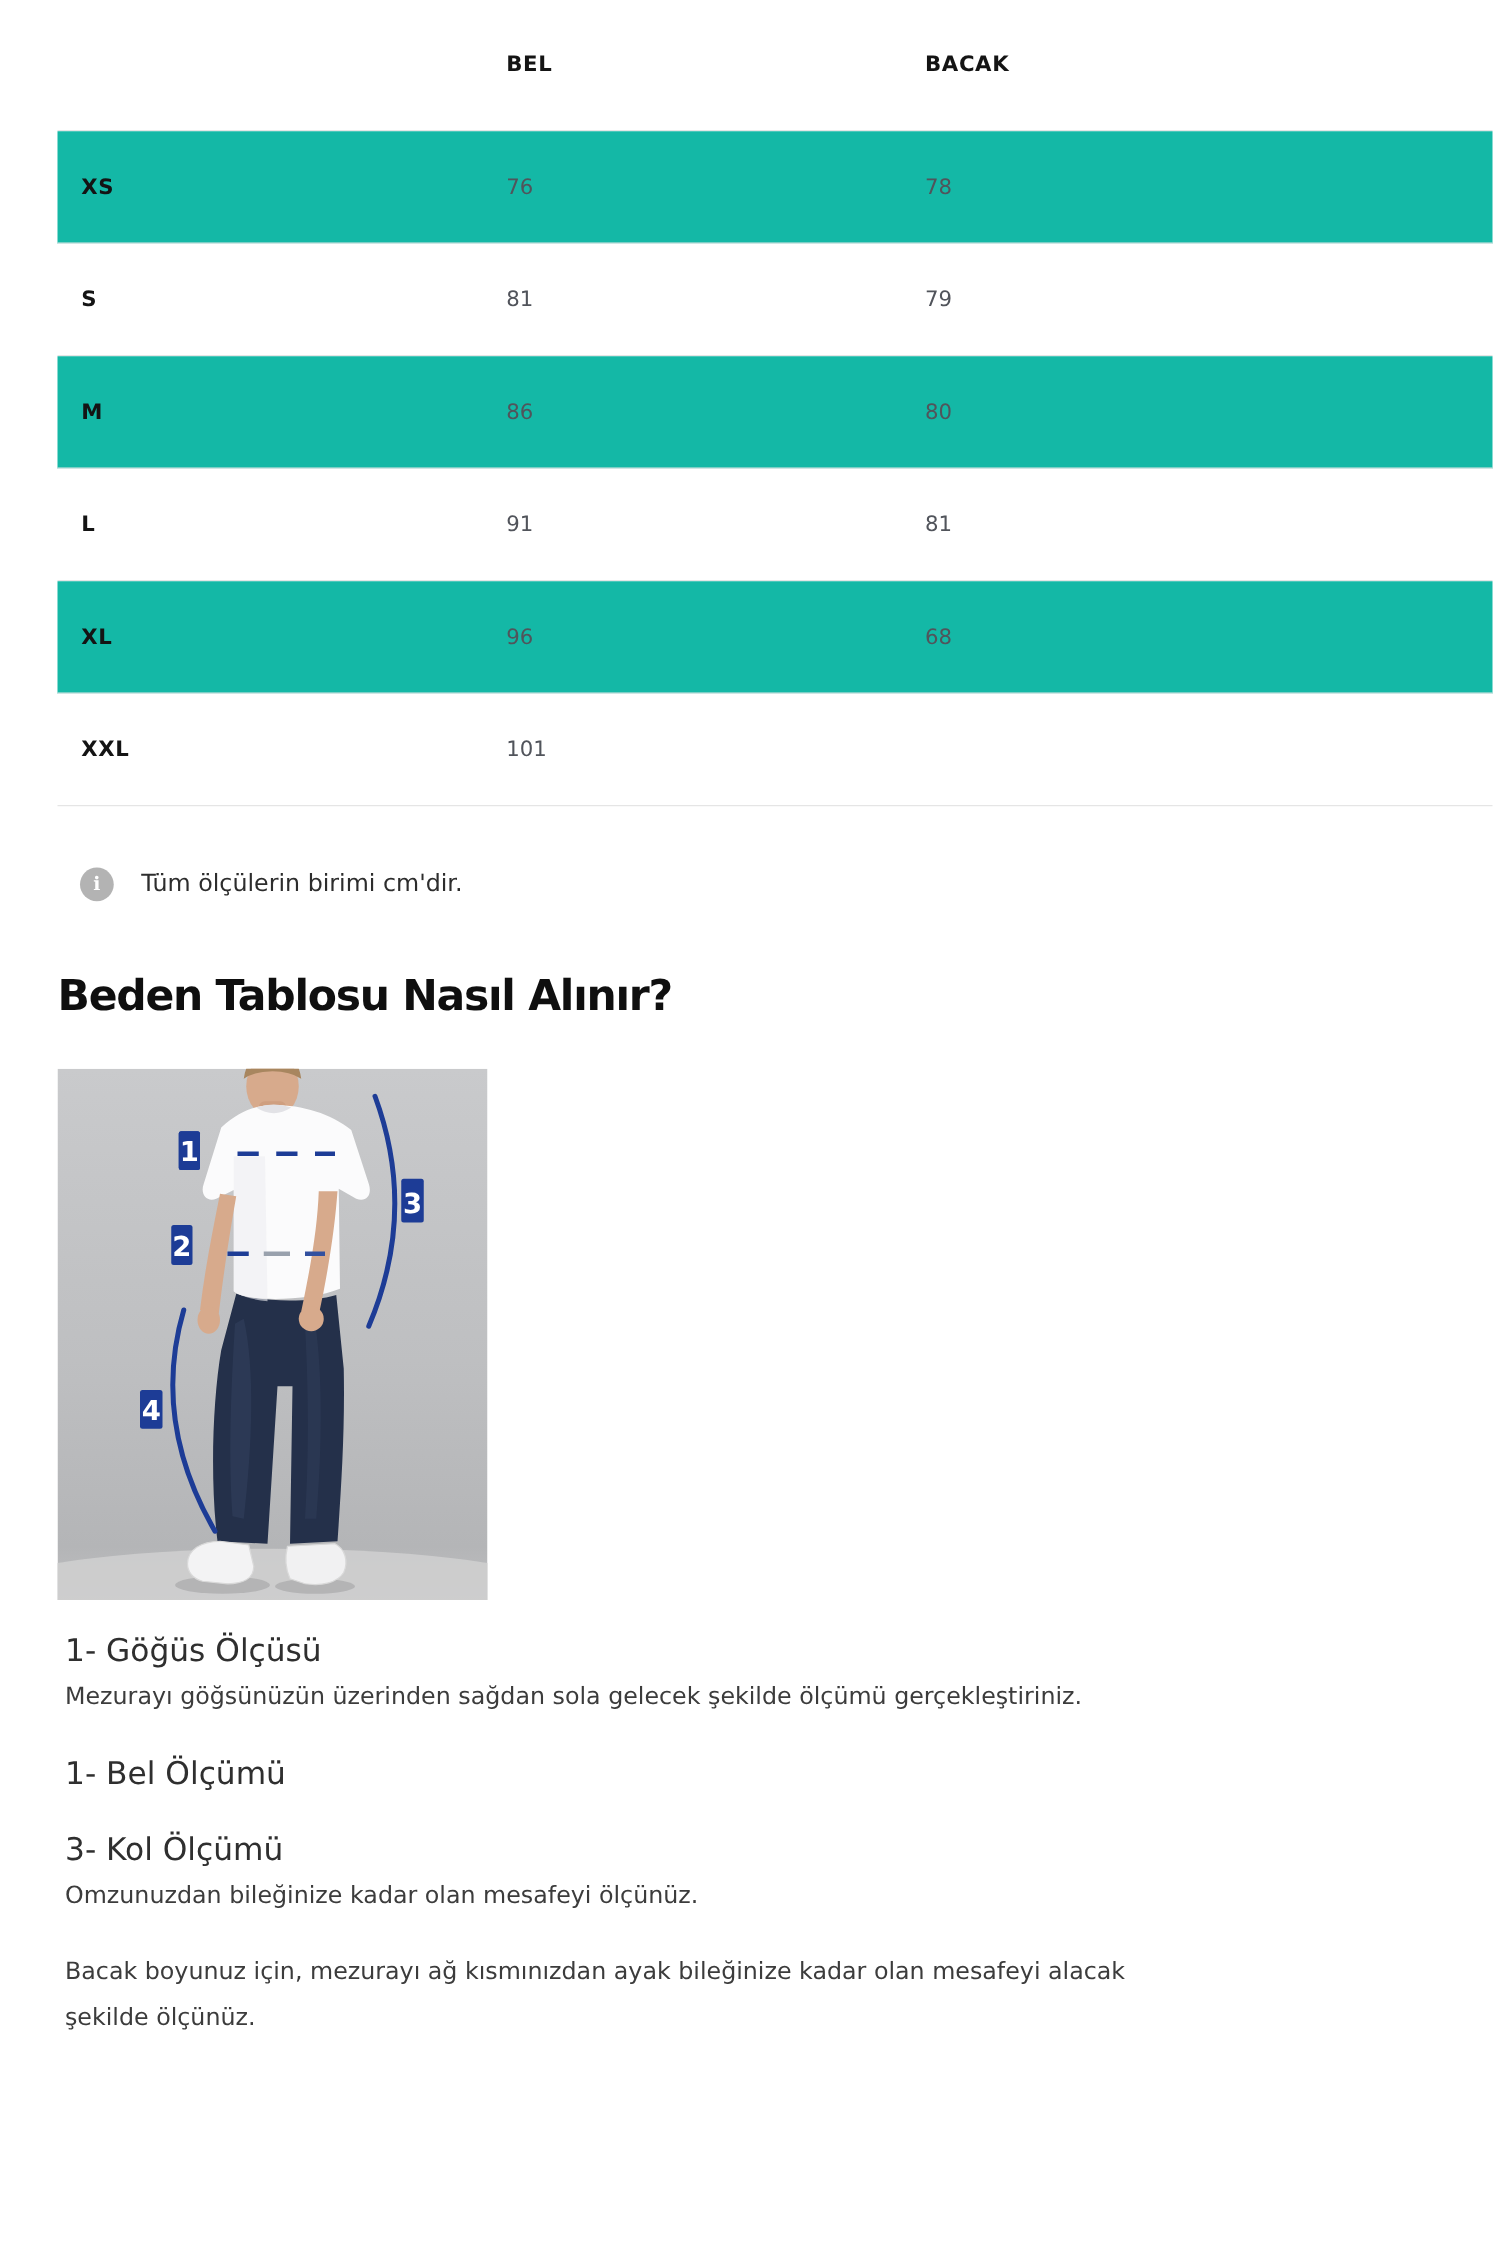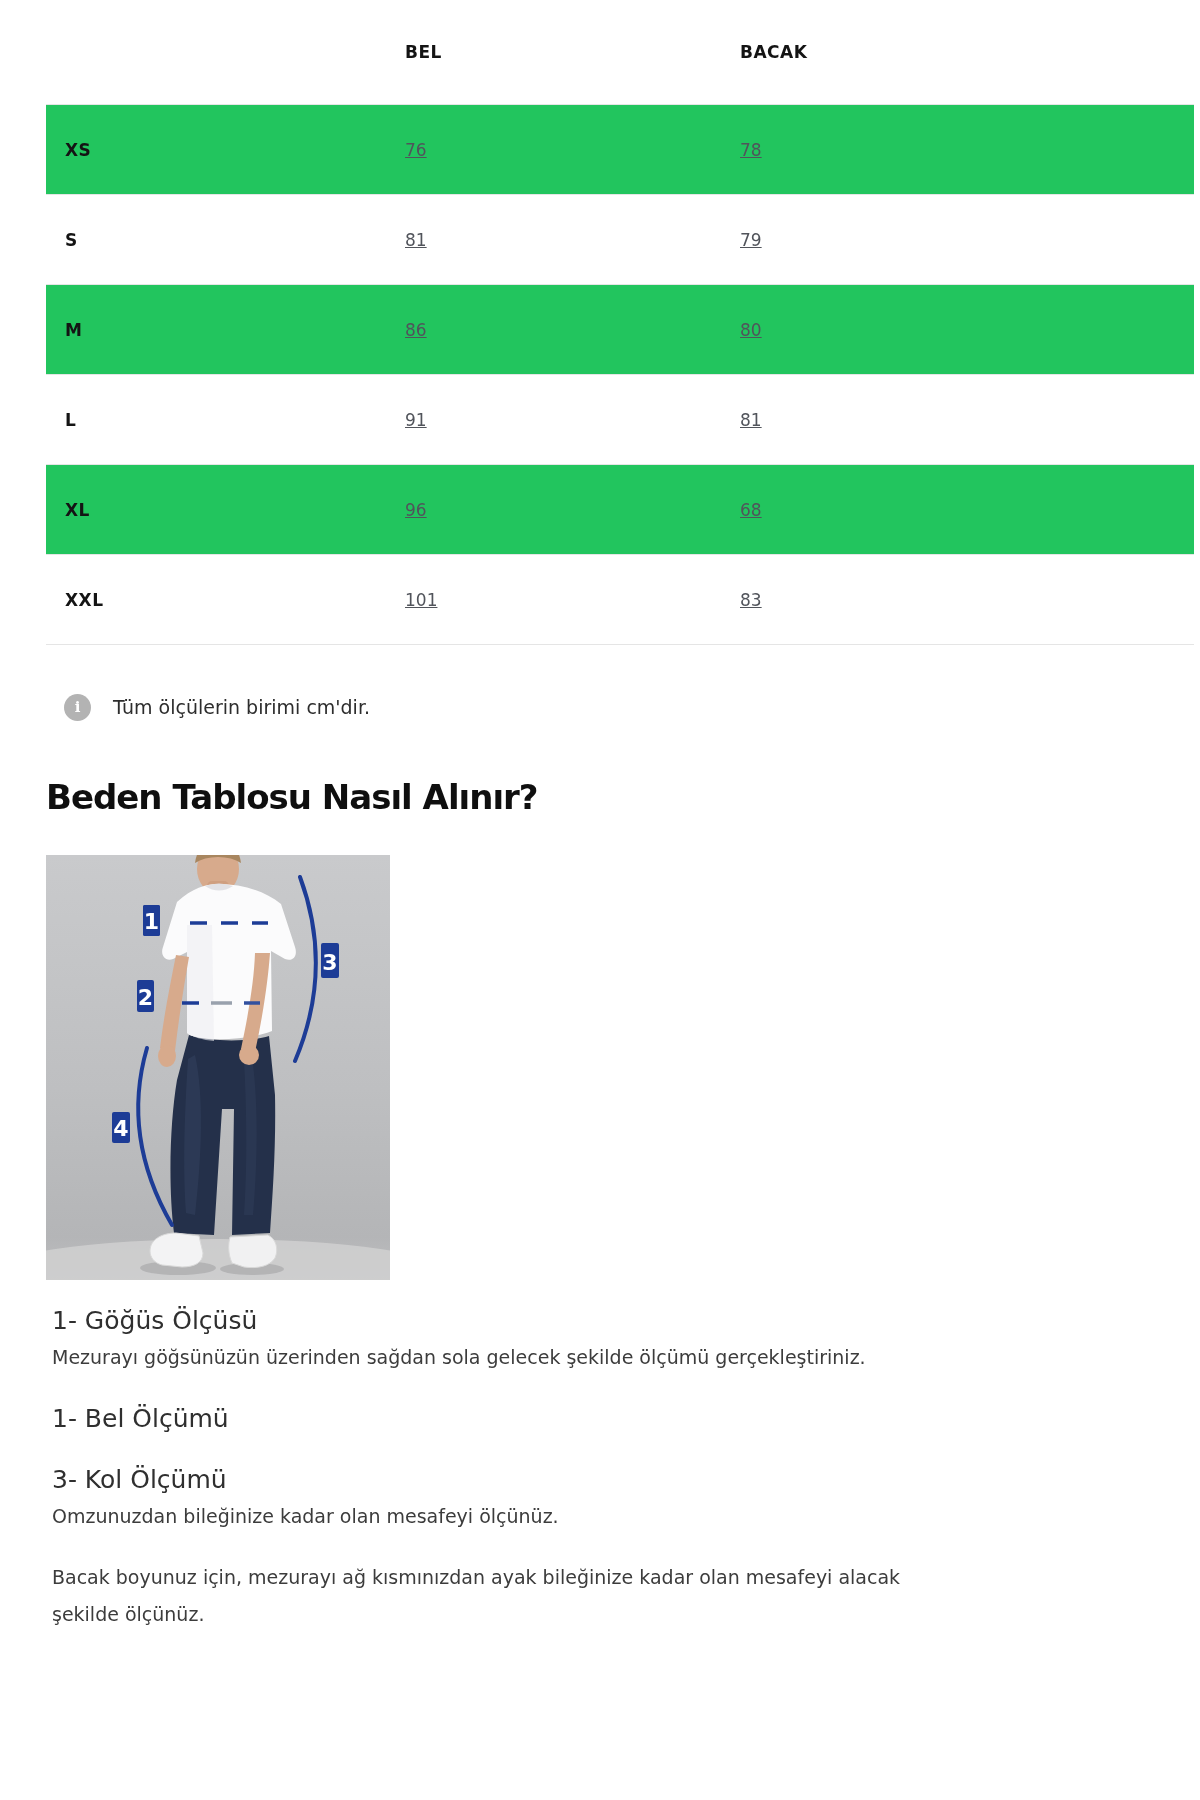--- a/index.html
+++ b/index.html
@@ -15,23 +15,23 @@
     display:grid; grid-template-columns:340px 335px 1fr;
     height:104px; align-items:center; padding-left:19px;
   }
   .col-header { font-weight:bold; font-size:17px; letter-spacing:.5px; color:#141414; }
   .tbl-rows { border-top:1px solid #e5e5e5; }
   .tbl-row {
     display:grid; grid-template-columns:340px 335px 1fr;
     height:90px; align-items:center; padding-left:19px;
     border-bottom:1px solid #e5e5e5; background:#ffffff;
   }
-  .tbl-row.alt { background:#22c55e; }
+  .tbl-row.alt { background:#14b8a6; }
   .size-label { font-weight:bold; font-size:17px; letter-spacing:.5px; color:#141414; }
-  .cell-value { font-size:17px; color:#51545b;text-decoration:underline; }
+  .cell-value { font-size:17px; color:#51545b; }
   
   .note { display:flex; align-items:center; gap:22px; margin:48px 0 0 64px; height:28px; }
   .info-circle {
     width:27px; height:27px; border-radius:50%; background:#b3b3b3; flex:0 0 27px;
     color:#ffffff; display:flex; align-items:center; justify-content:center;
     font-size:15px; font-weight:bold; font-family:"DejaVu Serif",serif;
   }
   .note-text { font-size:19px; color:#2d2d2d; }
   
   .heading {
@@ -80,21 +80,20 @@
         <div class="cell-value">81</div>
       </div>
       <div class="tbl-row alt">
         <div class="size-label">XL</div>
         <div class="cell-value">96</div>
         <div class="cell-value">68</div>
       </div>
       <div class="tbl-row">
         <div class="size-label">XXL</div>
         <div class="cell-value">101</div>
-        <div class="cell-value">83</div>
       </div>
     </div>
   </div>
 
   <div class="note">
     <span class="info-circle">i</span>
     <span class="note-text">Tüm ölçülerin birimi cm'dir.</span>
   </div>
 
   <div class="heading">Beden Tablosu Nasıl Alınır?</div>

